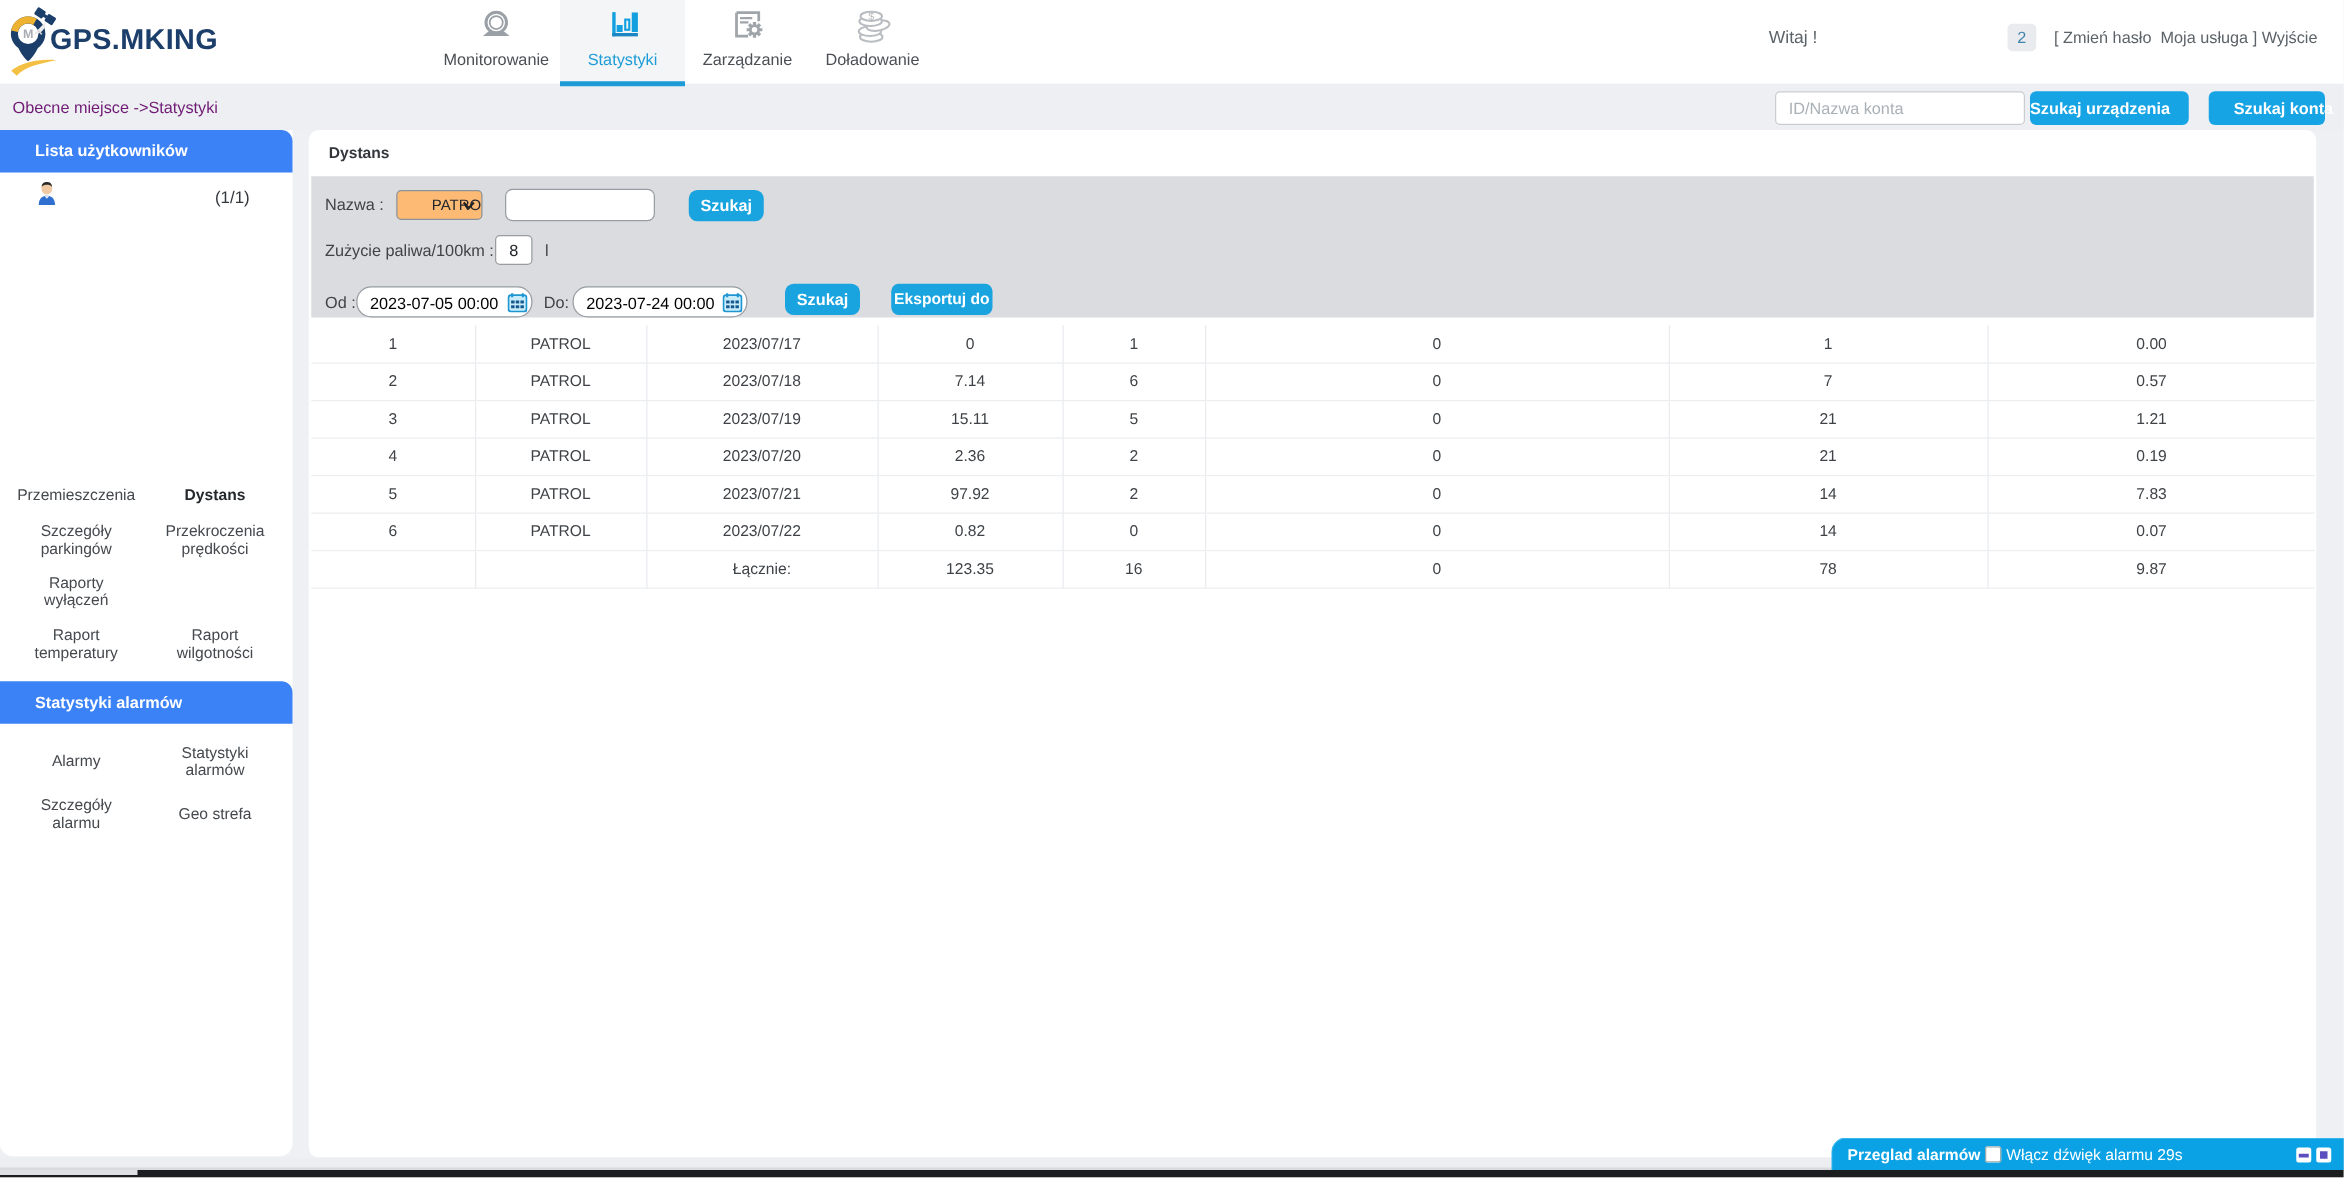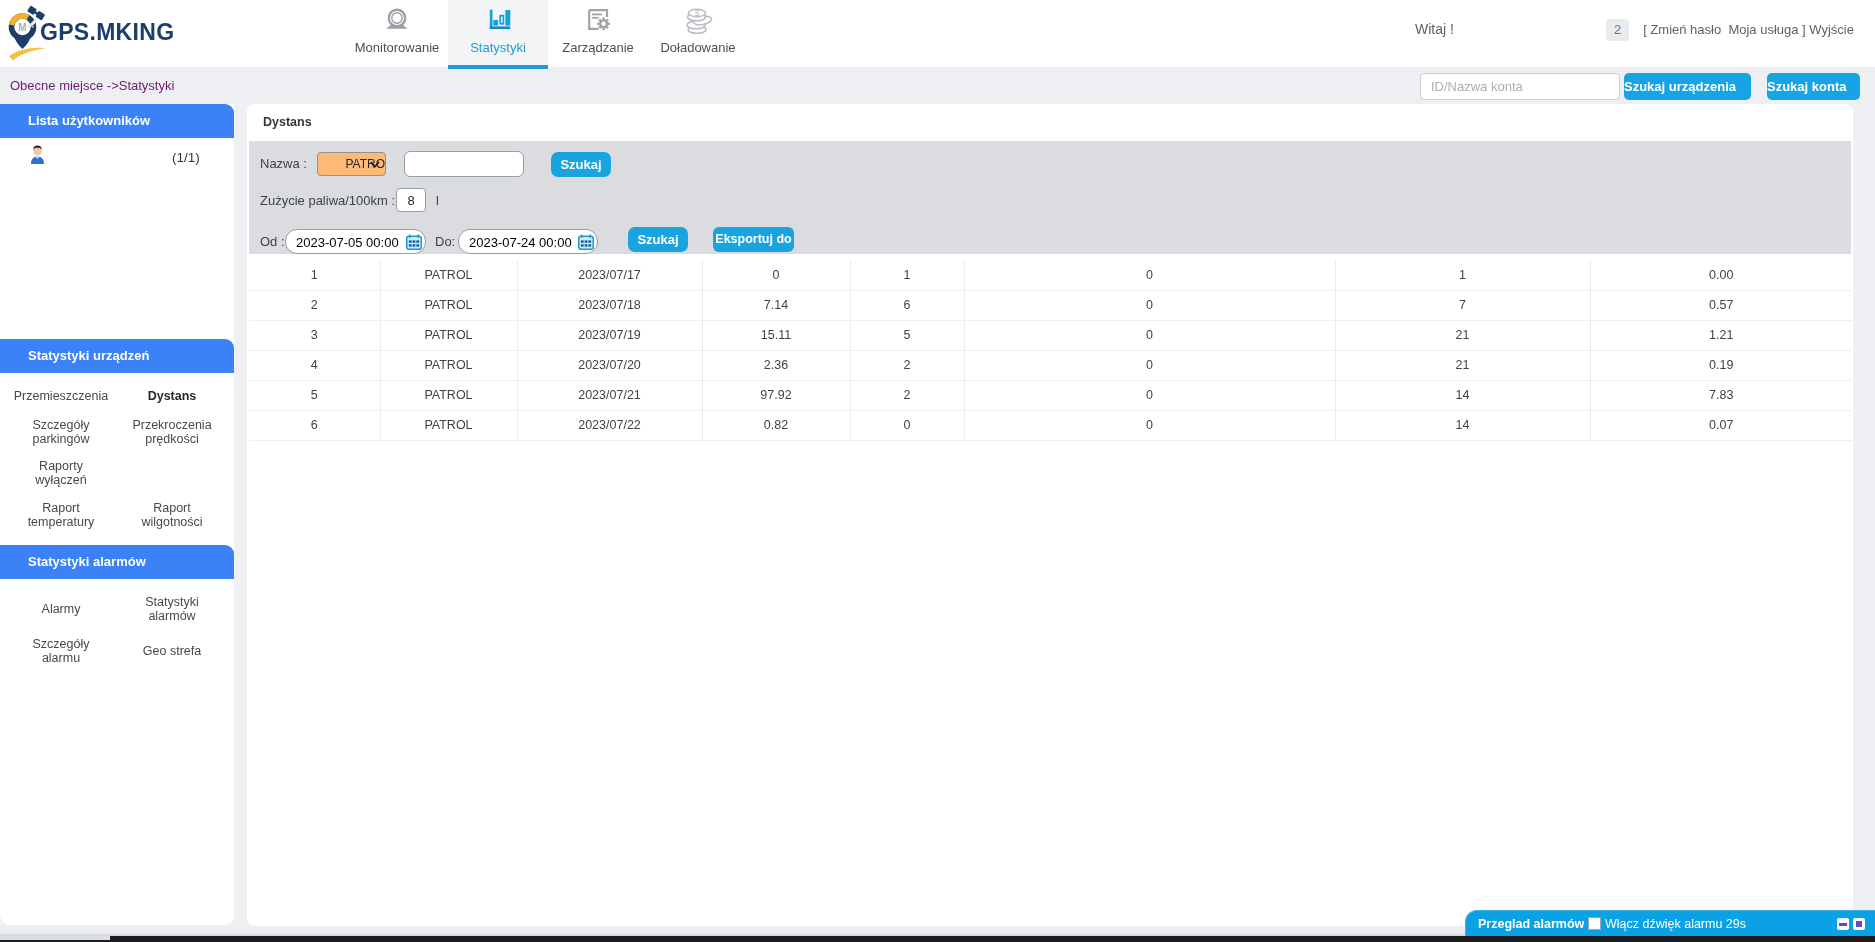--- a/index.html
+++ b/index.html
@@ -138,34 +138,33 @@
 
   <div class="hr-txt" style="left:1415px;font-size:14px;top:21px;">Witaj !</div>
   <div id="badge2">2</div>
   <div class="hr-txt" style="right:21px">[ Zmień hasło&nbsp; Moja usługa ] Wyjście</div>
 </div>
 
 <div id="crumb">
   <div class="bc">Obecne miejsce -&gt;Statystyki</div>
   <input type="text" placeholder="ID/Nazwa konta" style="">
   <div class="bluebtn abs" style="left:1624px;top:6px;width:127px;height:27px;line-height:27px;">Szukaj urządzenia</div>
-  <div class="bluebtn abs" style="left:1767px;top:6px;width:93px;height:27px;line-height:27px;">Szukaj konta</div>
+  <div class="bluebtn abs" style="left:1767px;top:6px;width:93px;height:27px;line-height:27px;padding-left:20px;">Szukaj konta</div>
 </div>
 
 <div id="sidebar">
   <div class="sbar" style="top:0">Lista użytkowników</div>
   <svg class="abs" style="left:30px;top:41px" width="15" height="20" viewBox="0 0 15 20">
     <path d="M7.5 1 C11 1 12 3.5 11.8 6 C11.7 8.5 10 10.5 7.5 10.5 C5 10.5 3.3 8.5 3.2 6 C3 3.5 4 1 7.5 1 Z" fill="#efc9a2"></path>
     <path d="M3.4 4.5 C3.4 1.5 5.5 0.6 7.5 0.6 C9.5 0.6 11.6 1.5 11.6 4.5 C10.5 3.2 9.5 2.8 7.5 2.8 C5.5 2.8 4.5 3.2 3.4 4.5 Z" fill="#2a2a2a"></path>
     <path d="M1 19 C1 13.5 4 11.5 7.5 11.5 C11 11.5 14 13.5 14 19 Z" fill="#2f6fd0"></path>
     <path d="M5.5 11.8 L7.5 14 L9.5 11.8 C8.5 11.4 6.5 11.4 5.5 11.8 Z" fill="#dfe8f5"></path>
   </svg>
   <div class="abs" style="left:172px;top:46px;font-size:13.5px;color:#33373c;">(1/1)</div>
 
-  <div class="sbar" style="top:235px">Statystyki urządzeń</div>
   <div class="slink scol1" style="top:285px">Przemieszczenia</div>
   <div class="slink scol2" style="top:285px;font-weight:bold;color:#24282c;">Dystans</div>
   <div class="slink scol1" style="top:314px">Szczegóły<br>parkingów</div>
   <div class="slink scol2" style="top:314px">Przekroczenia<br>prędkości</div>
   <div class="slink scol1" style="top:355px">Raporty<br>wyłączeń</div>
   <div class="slink scol1" style="top:397px">Raport<br>temperatury</div>
   <div class="slink scol2" style="top:397px">Raport<br>wilgotności</div>
 
   <div class="sbar" style="top:441px">Statystyki alarmów</div>
   <div class="slink scol1" style="top:498px">Alarmy</div>
@@ -293,20 +292,30 @@
     <tr>
           <td>6</td>
           <td>PATROL</td>
           <td>2023/07/22</td>
           <td>0.82</td>
           <td>0</td>
           <td>0</td>
           <td>14</td>
           <td>0.07</td>
         </tr>
+    <tr>
+          <td></td>
+          <td></td>
+          <td>Łącznie:</td>
+          <td>123.35</td>
+          <td>16</td>
+          <td>0</td>
+          <td>78</td>
+          <td>9.87</td>
+        </tr>
   </tbody>
     </table>
 </div>
 
 <div id="alarm">
   <b>Przeglad alarmów</b>
   <div class="chk"></div>
   <div class="atxt">Włącz dźwięk alarmu 29s</div>
   <div class="wicon" style="left:371px;">
       <div style="position:absolute;left:2px;top:5px;width:8px;height:3px;background:#5b4fc0;"></div>

